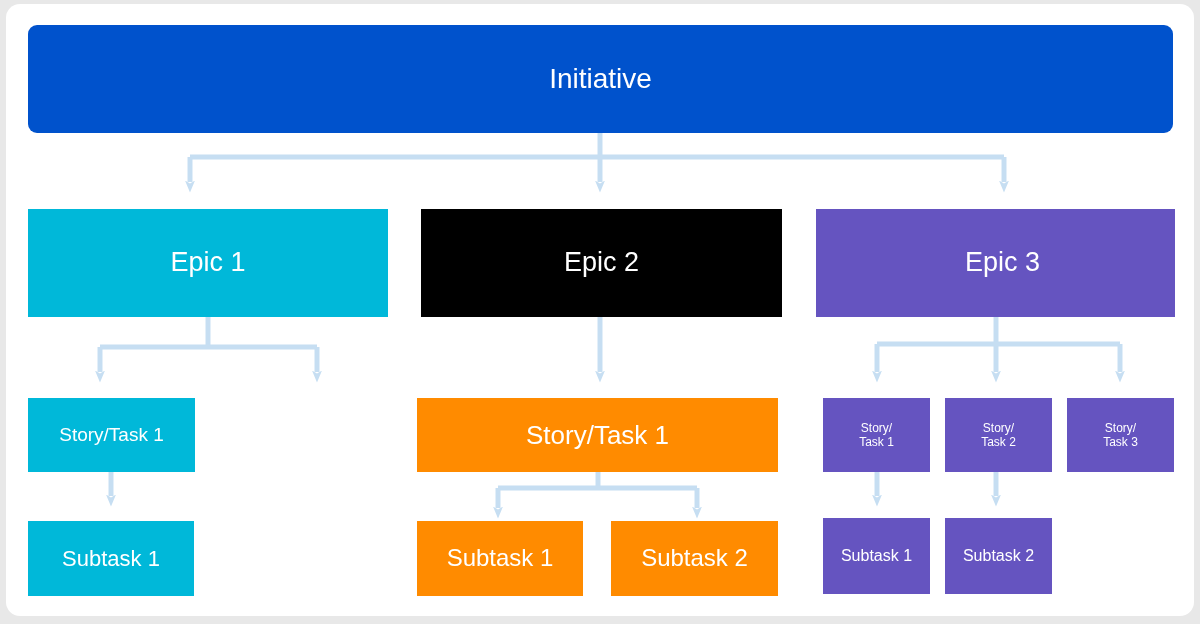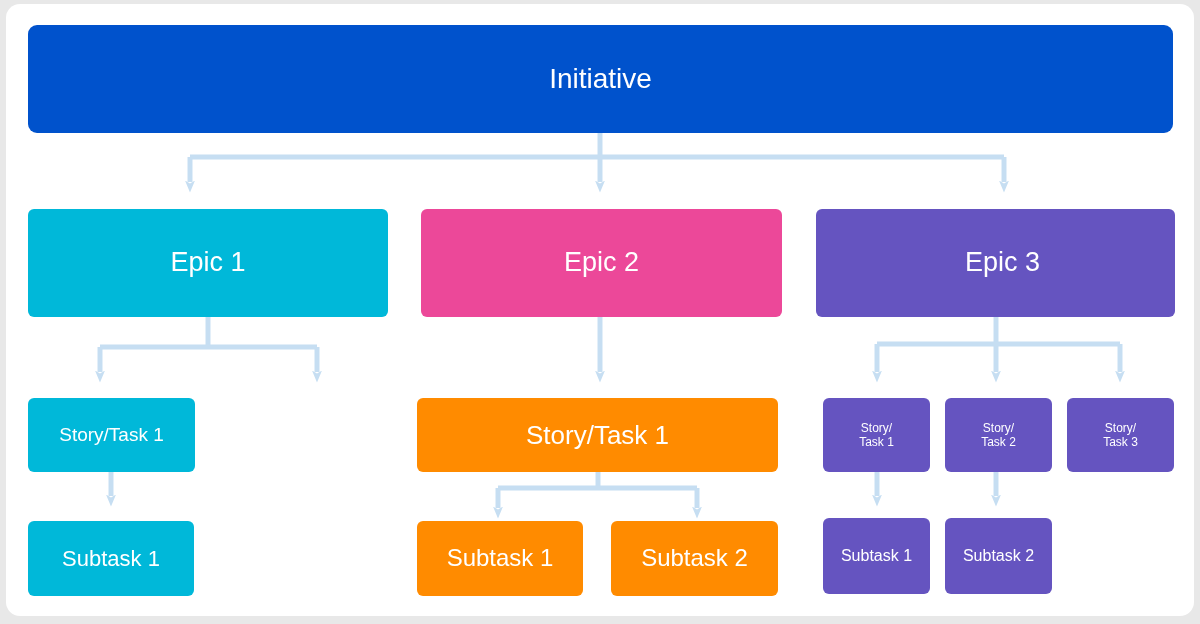--- a/index.html
+++ b/index.html
@@ -34,21 +34,21 @@
     width: 1200px;
     height: 624px;
   }
   .node {
     position: absolute;
     display: flex;
     align-items: center;
     justify-content: center;
     text-align: center;
     color: #ffffff;
-    border-radius: 6px;
+    border-radius: 0;
     box-sizing: border-box;
     line-height: 1.18;
     white-space: pre-line;
     padding: 2px 6px;
   }
   .n-initiative { border-radius: 9px; }
   .lvl-initiative { font-size: 28px; }
   .lvl-epic      { font-size: 27px; }
   .lvl-story-lg  { font-size: 26px; }
   .lvl-story-md  { font-size: 19px; }
@@ -111,21 +111,21 @@
     <g stroke="#C6DEF2" stroke-width="5" fill="none">
       <path d="M877,472 L877,496" marker-end="url(#arrowhead)"></path>
       <path d="M996,472 L996,496" marker-end="url(#arrowhead)"></path>
     </g>
   </svg>
 
   <div class="node n-initiative lvl-initiative" style="left:28px; top:25px; width:1145px; height:108px; background:#0052CC;">Initiative</div>
 
   <div class="node lvl-epic" style="left:28px; top:209px; width:360px; height:108px; background:#00B8D9;">Epic 1</div>
 
-  <div class="node lvl-epic" style="left:421px; top:209px; width:361px; height:108px; background:#ec4899;">Epic 2</div>
+  <div class="node lvl-epic" style="left:421px; top:209px; width:361px; height:108px; background:#000000;">Epic 2</div>
 
   <div class="node lvl-epic" style="left:816px; top:209px; width:359px; height:108px; background:#6554C0;padding-left:20px;">Epic 3</div>
 
   <div class="node lvl-story-md" style="left:28px; top:398px; width:167px; height:74px; background:#00B8D9;">Story/Task 1</div>
 
 
   <div class="node lvl-sub-md" style="left:28px; top:521px; width:166px; height:75px; background:#00B8D9;">Subtask 1</div>
 
   <div class="node lvl-story-lg" style="left:417px; top:398px; width:361px; height:74px; background:#FF8B00;">Story/Task 1</div>
 

